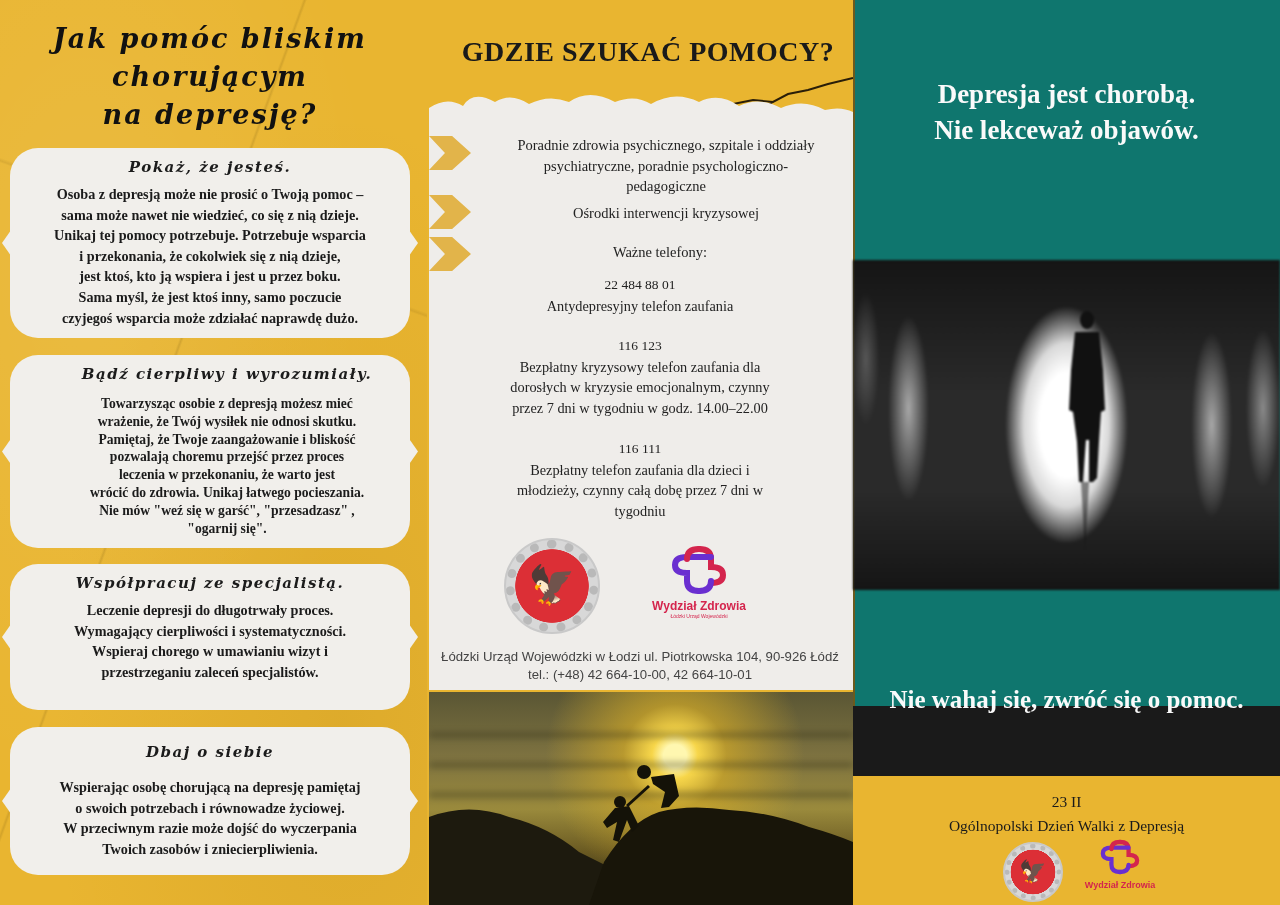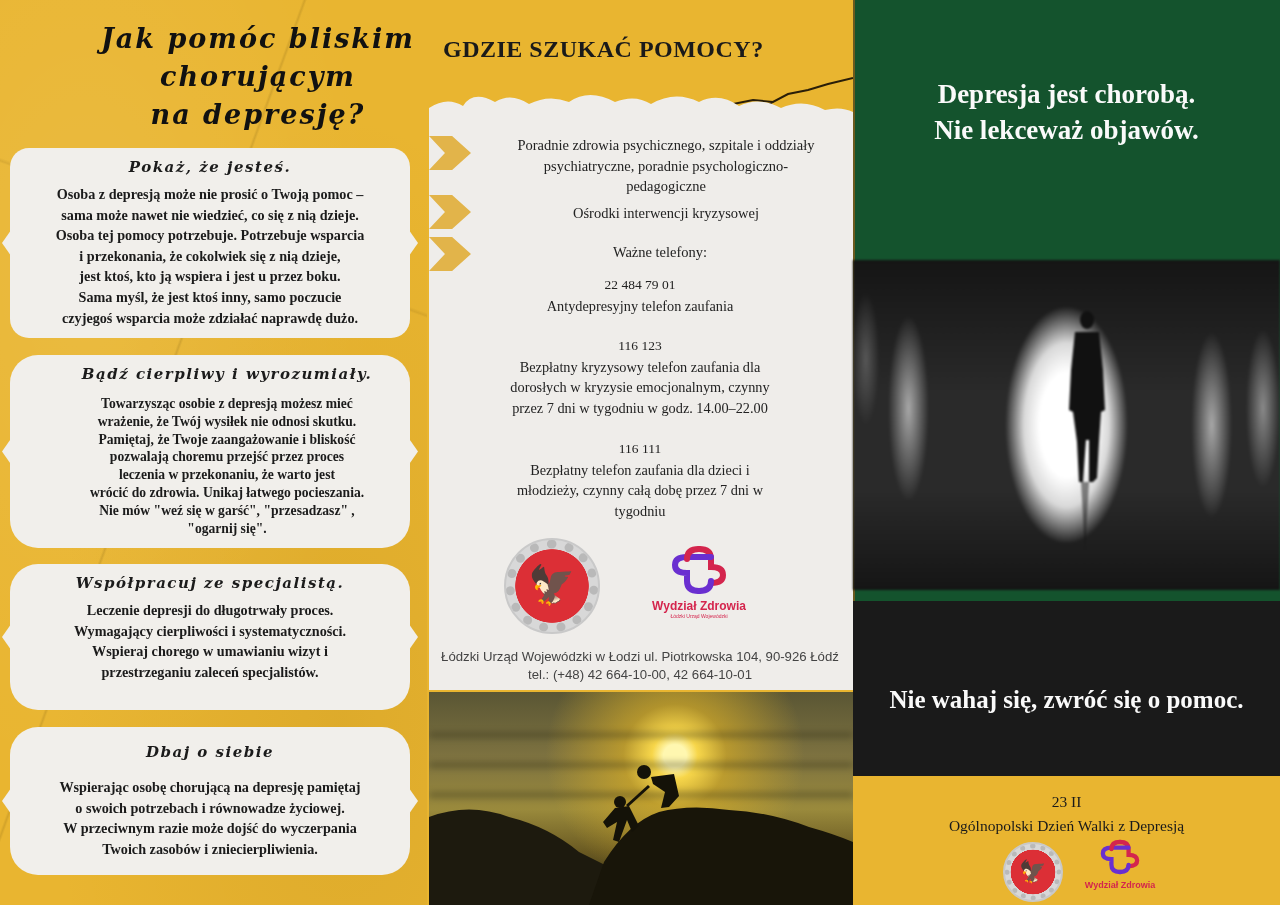--- a/index.html
+++ b/index.html
@@ -18,21 +18,21 @@
     content: ""; position: absolute; inset: 0;
     background:
       linear-gradient(110deg, transparent 40%, rgba(60,40,0,0.25) 40.3%, transparent 40.6%),
       linear-gradient(20deg, transparent 70%, rgba(60,40,0,0.18) 70.2%, transparent 70.5%);
     opacity: .5;
   }
   .main-title {
     position: absolute; left: 0; width: 420px; top: 20px;
     text-align: center; color: #111;
     font-family: "DejaVu Serif", serif; font-style: italic; font-weight: 900;
-    font-size: 27px; line-height: 38px; letter-spacing: 2px; margin-left: 48px;
+    font-size: 27px; line-height: 38px; letter-spacing: 2px;
   }
   .card {
     position: absolute; left: 10px; width: 400px;
     background: #f1efeb; border-radius: 28px;
     text-align: center; color: #1b1b1b;
     padding-top: 10px;
   }
   .card::before, .card::after {
     content: ""; position: absolute; top: 50%; width: 14px; height: 40px;
     margin-top: -20px; background: #f1efeb;
@@ -47,23 +47,23 @@
     font-family: "Liberation Serif", serif; font-weight: bold;
     font-size: 14.2px; line-height: 20.6px; padding: 0 18px;
   }
 
   
   .panel-mid {
     position: absolute; left: 427px; top: 0; width: 426px; height: 905px;
     background: #e9b530;
   }
   .mid-title {
-    position: absolute; left: 16px; width: 426px; top: 36px;
-    text-align: left; color: #1a1a1a;
-    font-family: "Liberation Serif", serif; font-size: 24px; letter-spacing: 0.5px;
+    position: absolute; left: 8px; width: 426px; top: 36px;
+    text-align: center; color: #1a1a1a;
+    font-family: "Liberation Serif", serif; font-size: 28px; letter-spacing: 0.5px;
   }
   .crack {
     position: absolute; right: 0; top: 72px; width: 120px; height: 40px;
   }
   .cloud-box {
     position: absolute; left: 2px; top: 118px; width: 424px; height: 572px;
     background: #efedea;
   }
   .cloud-top {
     position: absolute; left: 2px; top: 92px; width: 424px; height: 40px;
@@ -113,22 +113,22 @@
       radial-gradient(circle at 58% 30%, #fff7b0 0 4%, #f7d64a 8%, rgba(210,170,40,0.7) 18%, transparent 45%),
       linear-gradient(180deg, #5a5634 0%, #7d7240 30%, #9a8a3c 55%, #6a5a22 75%, #2a2410 100%);
   }
   .photo-climb .streak {
     position: absolute; left: 0; right: 0; height: 6px; background: rgba(40,40,20,0.35); filter: blur(3px);
   }
   .photo-climb svg { position: absolute; left: 0; top: 0; }
 
   
   .panel-right {
-    position: absolute; left: 853px; top: 0; width: 427px; height: 601px;
-    background: #14532d;
+    position: absolute; left: 853px; top: 0; width: 427px; height: 706px;
+    background: #0f766e;
   }
   .panel-right::before {
     content: ""; position: absolute; left: 0; top: 0; width: 2px; height: 100%; background: #6b5a1e;
   }
   .right-top {
     position: absolute; left: 0; width: 427px; top: 76px; text-align: center;
     font-family: "Liberation Serif", serif; font-weight: bold; color: #fafafa;
     font-size: 27px; line-height: 36px;
   }
   .photo-corridor {
@@ -158,26 +158,26 @@
 </head>
 <body>
 
 <section class="panel-left">
   <h1 class="main-title">
     <div>Jak pomóc bliskim</div>
     <div>chorującym</div>
     <div>na depresję?</div>
   </h1>
 
-  <div class="card" style="top:148px;height:190px;border-radius:19px;">
+  <div class="card" style="top:148px;height:190px;">
     <div class="card-title">Pokaż, że jesteś.</div>
     <div class="card-body">
       <div>Osoba z depresją może nie prosić o Twoją pomoc –</div>
       <div>sama może nawet nie wiedzieć, co się z nią dzieje.</div>
-      <div>Osoba tej pomocy potrzebuje. Potrzebuje wsparcia</div>
+      <div>Unikaj tej pomocy potrzebuje. Potrzebuje wsparcia</div>
       <div>i przekonania, że cokolwiek się z nią dzieje,</div>
       <div>jest ktoś, kto ją wspiera i jest u przez boku.</div>
       <div>Sama myśl, że jest ktoś inny, samo poczucie</div>
       <div>czyjegoś wsparcia może zdziałać naprawdę dużo.</div>
     </div>
   </div>
 
   <div class="card" style="top:355px;height:193px;padding-left:34px;">
     <div class="card-title">Bądź cierpliwy i wyrozumiały.</div>
     <div class="card-body" style="margin-top:12px;line-height:17.8px;font-size:13.6px;">
@@ -237,21 +237,21 @@
   <div class="help-item" style="top:203px;">
     <div>Ośrodki interwencji kryzysowej</div>
   </div>
 
   <span class="chev" style="top:237px;"></span>
   <div class="help-item" style="top:242px;left:58px;">
     <div>Ważne telefony:</div>
   </div>
 
   <div class="phone-block" style="top:275px;">
-    <div class="phone-num">22 484 79 01</div>
+    <div class="phone-num">22 484 88 01</div>
     <div>Antydepresyjny telefon zaufania</div>
   </div>
 
   <div class="phone-block" style="top:336px;">
     <div class="phone-num">116 123</div>
     <div>Bezpłatny kryzysowy telefon zaufania dla</div>
     <div>dorosłych w kryzysie emocjonalnym, czynny</div>
     <div>przez 7 dni w tygodniu w godz. 14.00–22.00</div>
   </div>
 

